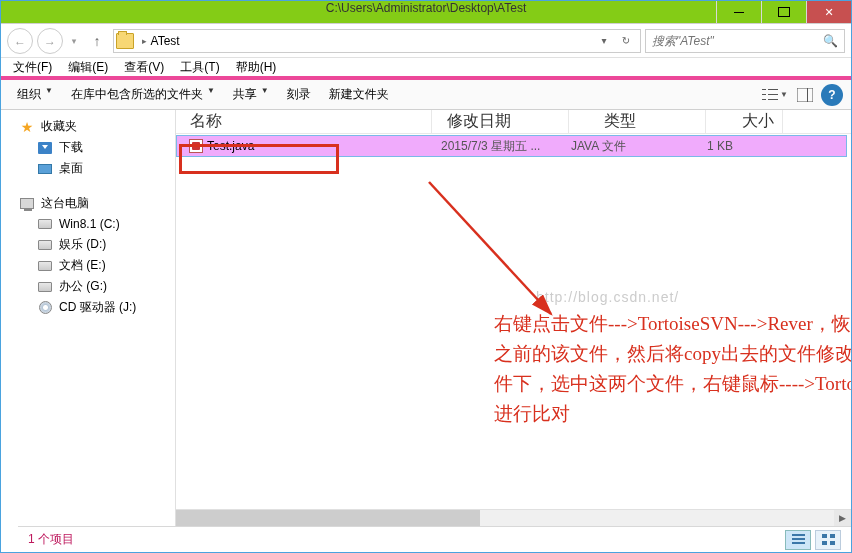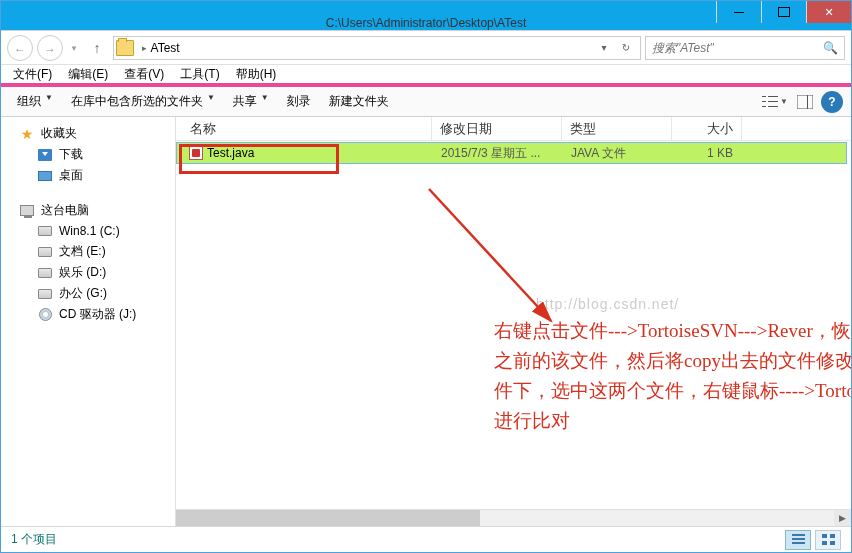--- a/index.html
+++ b/index.html
@@ -1,20 +1,20 @@
 <!DOCTYPE html>
 <html><head>
 <meta charset="utf-8">
 <style>
 * { box-sizing: border-box; margin: 0; padding: 0; font-family: "Microsoft YaHei", "Segoe UI", sans-serif; }
 body { background: #fff; width: 852px; height: 553px; overflow: hidden; position: relative; }
 .window { width: 852px; height: 553px; border: 1px solid #4aa3df; display: flex; flex-direction: column; background: #fff; }
 
 
-.titlebar { height: 30px; background: #0ea5e9; display: flex; align-items: flex-end; border-bottom: 1px solid #d0d0d0; position: relative; }
+.titlebar { height: 23px; background: #84cc16; display: flex; align-items: flex-start; border-bottom: 1px solid #d0d0d0; position: relative; }
 .titlebar-title { flex: 1; text-align: center; font-size: 12px; color: #333; }
 .titlebar-btns { display: flex; height: 100%; position: absolute; right: 0; top: 0; }
 .titlebar-btn { width: 45px; height: 22px; display: flex; align-items: center; justify-content: center; font-size: 12px; border-left: 1px solid #d8d8d8; }
 .titlebar-btn.min::before { content: ""; width: 10px; height: 1px; background: #000; display: block; }
 .titlebar-btn.max { }
 .titlebar-btn.max::before { content: ""; width: 10px; height: 8px; border: 1px solid #000; }
 .titlebar-btn.close { background: #c75050; color: #fff; }
 .titlebar-btn.close::before { content: "✕"; color: #fff; font-size: 11px; }
 
 
@@ -63,49 +63,49 @@
 .ic-desk { width: 14px; height: 10px; background: #5aa0d8; border: 1px solid #3378a8; }
 .ic-recent { width: 14px; height: 12px; background: #e8e8e8; border: 1px solid #999; position: relative; }
 .ic-pc { width: 14px; height: 11px; background: #d8d8d8; border: 1px solid #888; position: relative; }
 .ic-pc::after { content: ""; position: absolute; left: 3px; bottom: -3px; width: 8px; height: 2px; background: #888; }
 .ic-drive { width: 14px; height: 10px; background: linear-gradient(#e8e8e8, #ccc); border: 1px solid #888; border-radius: 1px; }
 .ic-cd { width: 13px; height: 13px; border-radius: 50%; background: radial-gradient(circle, #fff 2px, #b8c8d8 3px, #d8e0e8 6px); border: 1px solid #888; }
 .ic-net { width: 14px; height: 11px; background: #e0e0e0; border: 1px solid #888; position: relative; }
 
 
 .content { flex: 1; position: relative; display: flex; flex-direction: column; }
-.cols { height: 24px; display: flex; align-items: center; font-size: 13px; color: #333; border-bottom: 1px solid #e8e8e8; padding-left: 6px; }
+.cols { height: 24px; display: flex; align-items: center; font-size: 16px; color: #333; border-bottom: 1px solid #e8e8e8; padding-left: 6px; gap: 7px; }
 .col { border-right: 1px solid #e8e8e8; padding: 0 8px; height: 100%; display: flex; align-items: center; }
 .col-name { width: 250px; }
 .col-date { width: 130px; }
-.col-type { width: 110px; }
+.col-type { width: 110px; margin-left: 20px; }
 .col-size { width: 70px; text-align: right; justify-content: flex-end; }
 
 .filelist { flex: 1; position: relative; }
-.filerow { height: 22px; display: flex; align-items: center; font-size: 12px; padding-left: 6px; background: #bef264; border: 1px solid #7ab8e8; margin: 1px 4px 17px 0; }
+.filerow { height: 22px; display: flex; align-items: center; font-size: 12px; padding-left: 6px; background: #f0abfc; border: 1px solid #7ab8e8; margin: 1px 4px 17px 0; }
 .filerow .cname { width: 250px; display: flex; align-items: center; gap: 4px; padding-left: 6px; }
 .filerow .cdate { width: 130px; padding: 0 8px; color: #555; }
 .filerow .ctype { width: 110px; padding: 0 8px; color: #555; }
 .filerow .csize { width: 70px; text-align: right; padding-right: 10px; color: #555; }
 .file-icon { width: 14px; height: 14px; background: #fff; border: 1px solid #b55; position: relative; }
 .file-icon::before { content: ""; position: absolute; left: 2px; top: 2px; width: 8px; height: 8px; background: #c33; border-radius: 1px; }
 
 .red-box { position: absolute; border: 3px solid #d8301e; width: 160px; height: 30px; left: 179px; top: 4px; z-index: 5; }
 
 
 .watermark { position: absolute; left: 360px; top: 155px; font-size: 14px; color: #ccc; letter-spacing: 1px; pointer-events: none; }
 
 
 .arrow-svg { position: absolute; left: 245px; top: 40px; z-index: 4; pointer-events: none; }
 
 
 .annotation { position: absolute; left: 318px; top: 175px; width: 520px; font-size: 19px; line-height: 30px; color: #d8301e; font-family: "SimSun", serif; }
 
 
-.statusbar { height: 26px; border-top: 1px solid #d8d8d8; display: flex; align-items: center; padding: 0 10px; font-size: 12px; color: #0f766e; }
+.statusbar { height: 26px; border-top: 1px solid #d8d8d8; display: flex; align-items: center; padding: 0 10px; font-size: 12px; color: #be185d; margin-left: 17px; }
 .statusbar .sp { flex: 1; }
 .view-btn { width: 26px; height: 20px; border: 1px solid #bcd; margin-left: 4px; display: flex; align-items: center; justify-content: center; background: #e8f2fa; }
 .view-btn.active { background: #cde6f7; border-color: #8bb; }
 .view-btn svg { width: 13px; height: 11px; }
 
 
 .hscroll { height: 17px; background: #f0f0f0; border-top: 1px solid #e0e0e0; position: relative; }
 .hscroll .thumb { position: absolute; left: 0; height: 100%; width: 45%; background: #cdcdcd; }
 .hscroll .rbtn { position: absolute; right: 0; width: 17px; height: 100%; background: #e8e8e8; display: flex; align-items: center; justify-content: center; font-size: 9px; color: #666; }
 </style>
@@ -218,27 +218,27 @@
         <div class="nav-sub">
             <span class="ic">
               <span class="ic-drive"></span>
             </span>
             <span>Win8.1 (C:)</span>
           </div>
         <div class="nav-sub">
             <span class="ic">
               <span class="ic-drive"></span>
             </span>
+            <span>娱乐 (D:)</span>
+          </div>
+        <div class="nav-sub">
+            <span class="ic">
+              <span class="ic-drive"></span>
+            </span>
             <span>文档 (E:)</span>
-          </div>
-        <div class="nav-sub">
-            <span class="ic">
-              <span class="ic-drive"></span>
-            </span>
-            <span>娱乐 (D:)</span>
           </div>
         <div class="nav-sub">
             <span class="ic">
               <span class="ic-drive"></span>
             </span>
             <span>办公 (G:)</span>
           </div>
         <div class="nav-sub">
             <span class="ic">
               <span class="ic-cd"></span>

